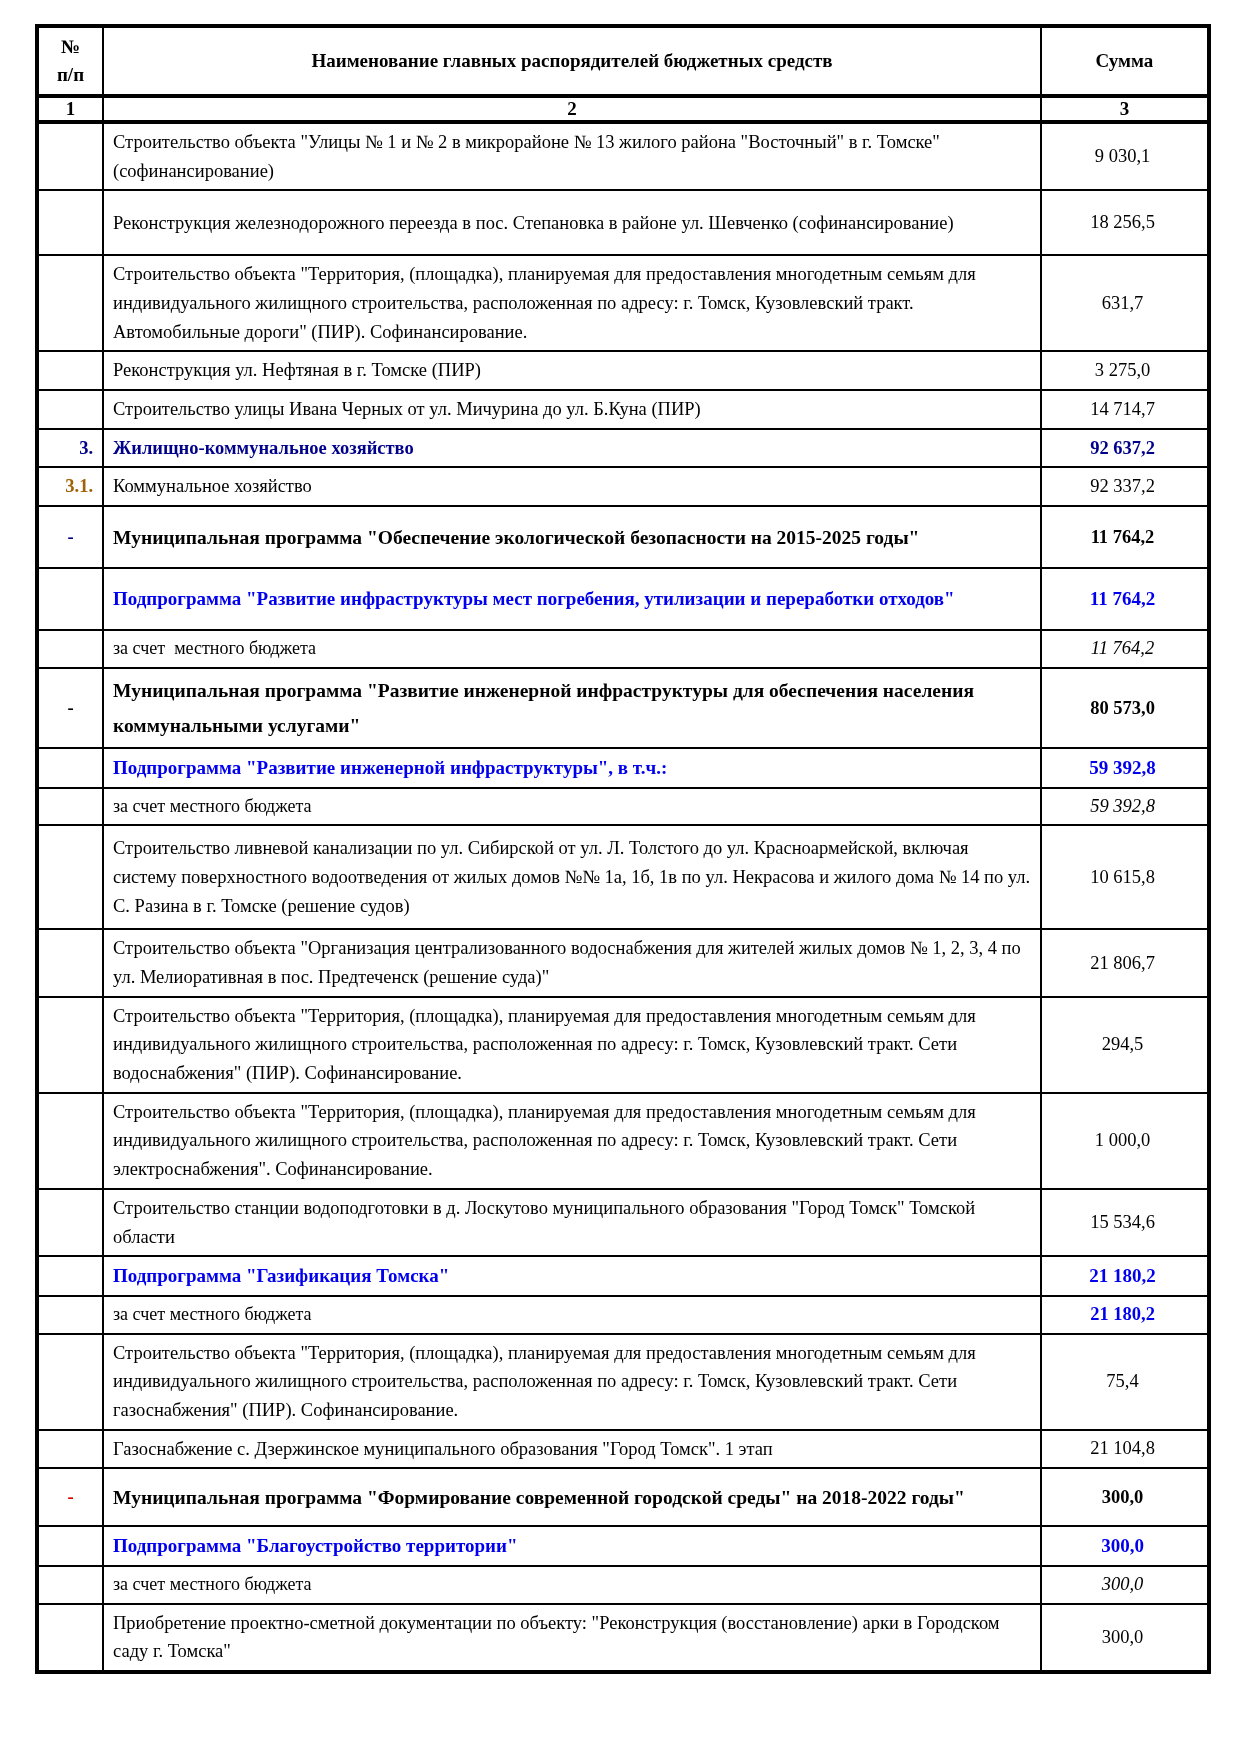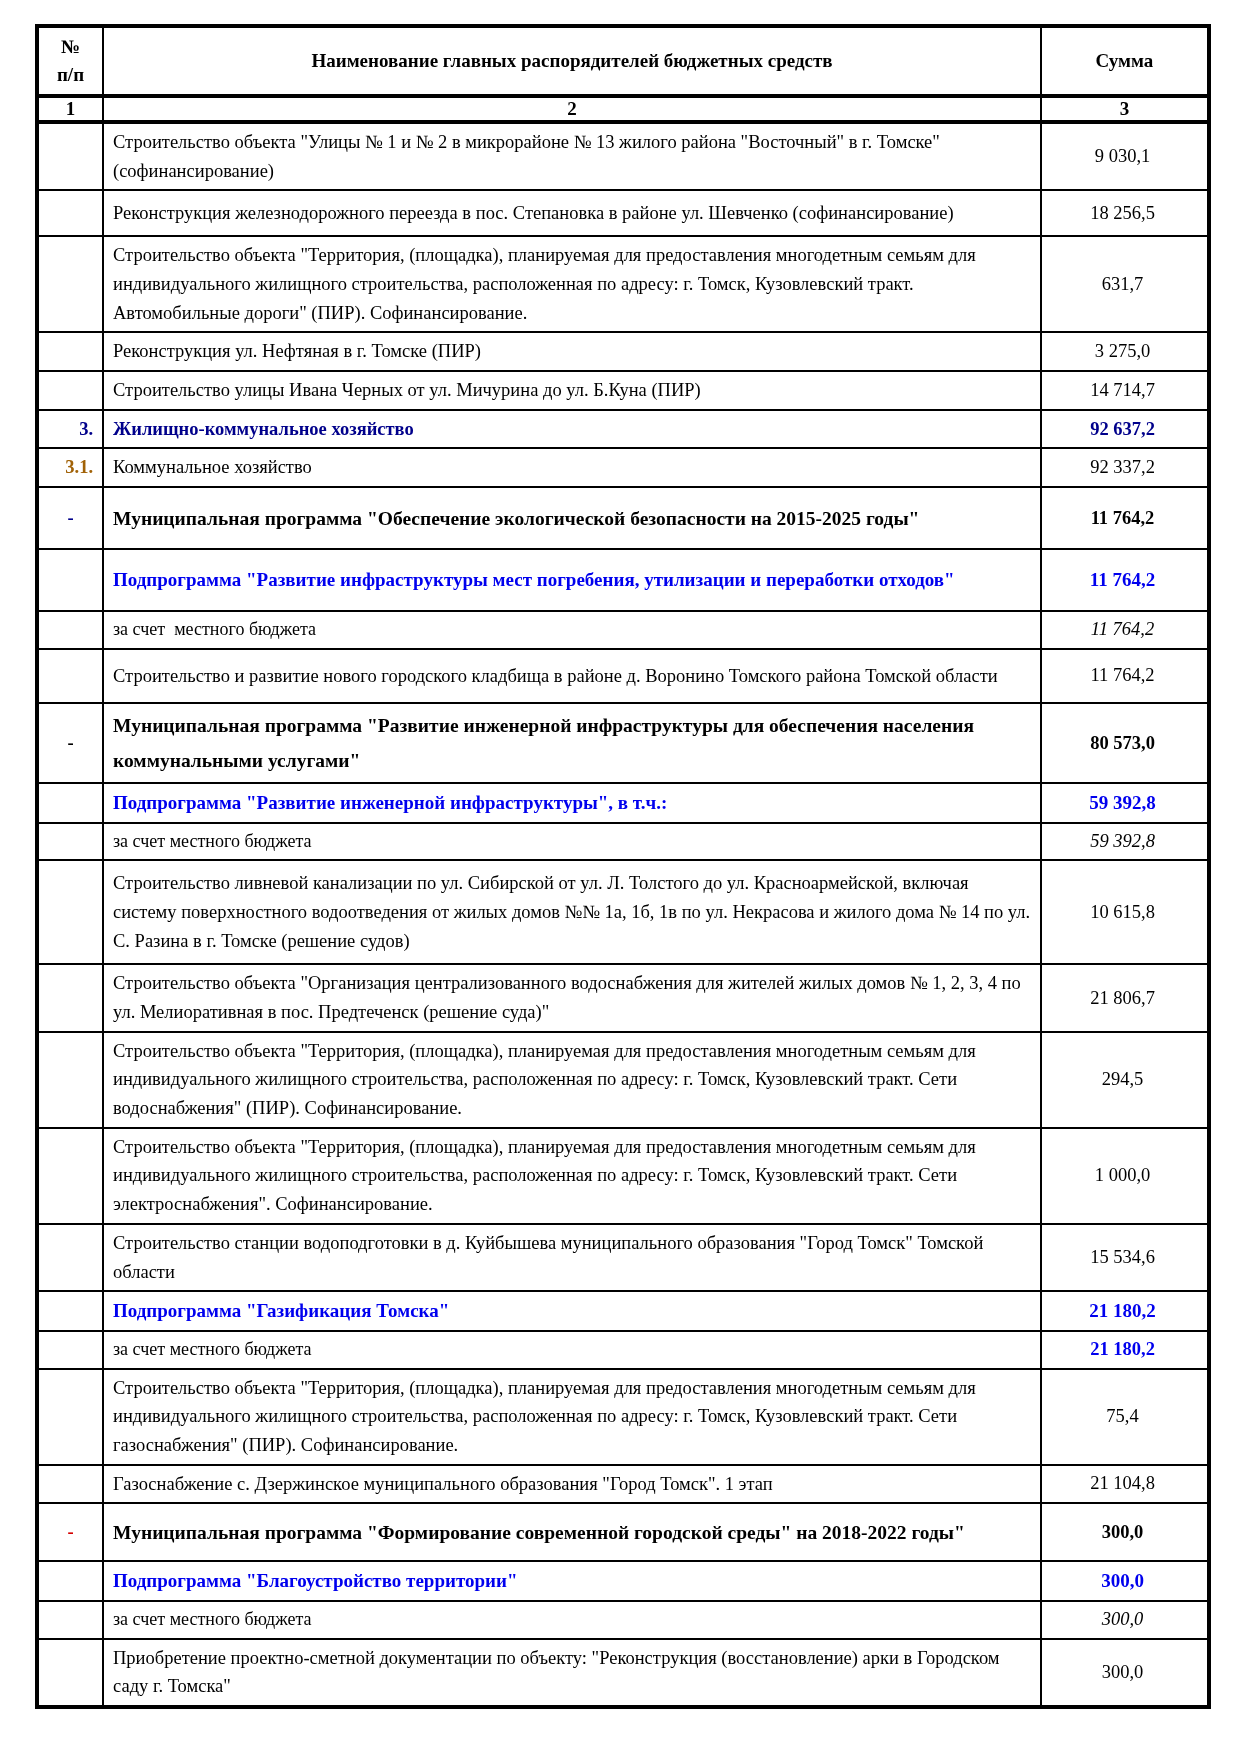--- a/index.html
+++ b/index.html
@@ -64,21 +64,21 @@
         <td>1</td>
         <td>2</td>
         <td>3</td>
       </tr>
 
       <tr class="r-normal" style="height:54px">
         <td class="c1"></td>
         <td class="c2">Строительство объекта "Улицы № 1 и № 2 в микрорайоне № 13 жилого района "Восточный" в г. Томске" (софинансирование)</td>
         <td class="c3">9 030,1</td>
       </tr>
-      <tr class="r-normal" style="height:46px">
+      <tr class="r-normal" style="height:65px">
         <td class="c1"></td>
         <td class="c2">Реконструкция железнодорожного переезда в пос. Степановка в районе ул. Шевченко (софинансирование)</td>
         <td class="c3">18 256,5</td>
       </tr>
       <tr class="r-normal" style="height:94px">
         <td class="c1"></td>
         <td class="c2">Строительство объекта "Территория, (площадка), планируемая для предоставления многодетным семьям для индивидуального жилищного строительства, расположенная по адресу: г. Томск, Кузовлевский тракт. Автомобильные дороги" (ПИР). Софинансирование.</td>
         <td class="c3">631,7</td>
       </tr>
       <tr class="r-normal" style="height:28px">
@@ -109,25 +109,20 @@
       <tr class="r-subprogram" style="height:62px">
         <td class="c1"></td>
         <td class="c2">Подпрограмма "Развитие инфраструктуры мест погребения, утилизации и переработки отходов"</td>
         <td class="c3">11 764,2</td>
       </tr>
       <tr class="r-local" style="height:28px">
         <td class="c1"></td>
         <td class="c2">за счет  местного бюджета</td>
         <td class="c3">11 764,2</td>
       </tr>
-      <tr class="r-normal" style="height:54px">
-        <td class="c1"></td>
-        <td class="c2">Строительство и развитие нового городского кладбища в районе д. Воронино Томского района Томской области</td>
-        <td class="c3">11 764,2</td>
-      </tr>
       <tr class="r-program dash-black" style="height:76px">
         <td class="c1">-</td>
         <td class="c2">Муниципальная программа "Развитие инженерной инфраструктуры для обеспечения населения коммунальными услугами"</td>
         <td class="c3">80 573,0</td>
       </tr>
       <tr class="r-subprogram" style="height:30px">
         <td class="c1"></td>
         <td class="c2">Подпрограмма "Развитие инженерной инфраструктуры", в т.ч.:</td>
         <td class="c3">59 392,8</td>
       </tr>
@@ -151,21 +146,21 @@
         <td class="c2">Строительство объекта "Территория, (площадка), планируемая для предоставления многодетным семьям для индивидуального жилищного строительства, расположенная по адресу: г. Томск, Кузовлевский тракт. Сети водоснабжения" (ПИР). Софинансирование.</td>
         <td class="c3">294,5</td>
       </tr>
       <tr class="r-normal" style="height:86px">
         <td class="c1"></td>
         <td class="c2">Строительство объекта "Территория, (площадка), планируемая для предоставления многодетным семьям для индивидуального жилищного строительства, расположенная по адресу: г. Томск, Кузовлевский тракт. Сети электроснабжения". Софинансирование.</td>
         <td class="c3">1 000,0</td>
       </tr>
       <tr class="r-normal" style="height:54px">
         <td class="c1"></td>
-        <td class="c2">Строительство станции водоподготовки в д. Куйбышева муниципального образования "Город Томск" Томской области</td>
+        <td class="c2">Строительство станции водоподготовки в д. Лоскутово муниципального образования "Город Томск" Томской области</td>
         <td class="c3">15 534,6</td>
       </tr>
       <tr class="r-subprogram" style="height:30px">
         <td class="c1"></td>
         <td class="c2">Подпрограмма "Газификация Томска"</td>
         <td class="c3">21 180,2</td>
       </tr>
       <tr class="r-local v-blue" style="height:28px">
         <td class="c1"></td>
         <td class="c2">за счет местного бюджета</td>

